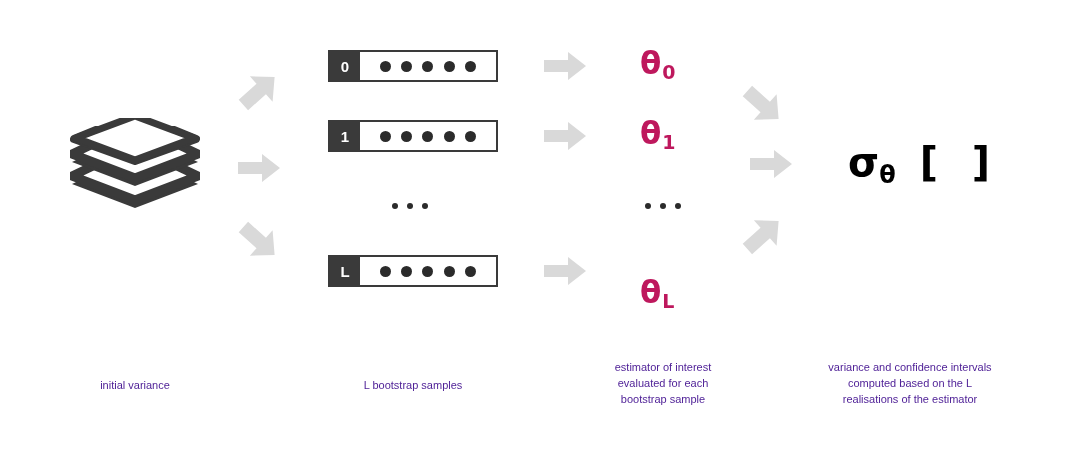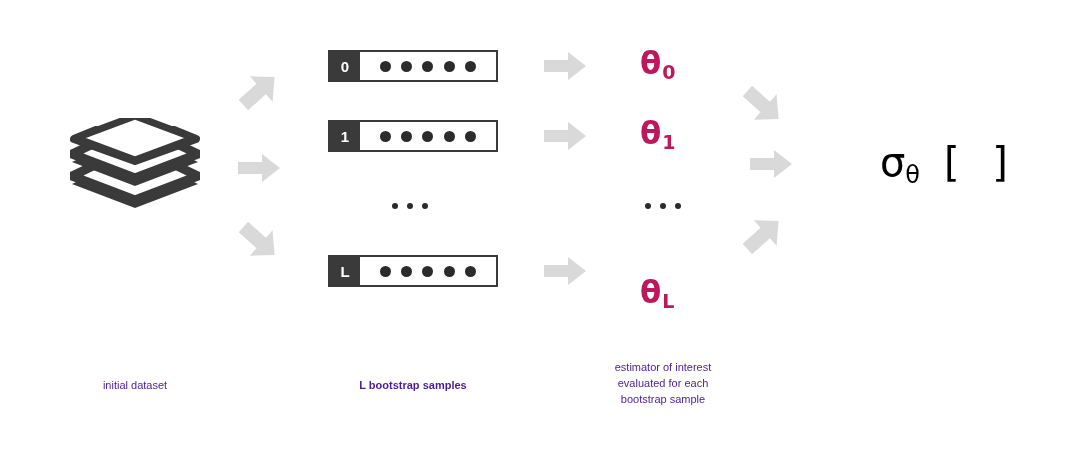--- a/index.html
+++ b/index.html
@@ -101,27 +101,26 @@
     vertical-align: -0.28em;
     margin-left: 1px;
   }
 
   
   .sigma-result {
     position: absolute;
     left: 848px;
     top: 142px;
     font-family: "DejaVu Sans", sans-serif;
-    font-weight: normal;
+    font-weight: bold;
     color: #000000;
     line-height: 1;
     white-space: nowrap;
     display: flex;
     align-items: flex-start;
-    margin-left: 32px;
   }
   .sigma-result .sig {
     font-size: 40px;
   }
   .sigma-result .sig .sub {
     font-size: 24px;
     vertical-align: -0.30em;
   }
   .sigma-result .brackets {
     font-size: 40px;
@@ -274,22 +273,25 @@
         <path d="M2 16 L26 16 L26 6 L44 23 L26 40 L26 30 L2 30 Z" fill="#d9d9d9"></path>
       </g>
     </svg>
   </div>
 
   <div class="sigma-result">
     <span class="sig"><span>σ</span><span class="sub">θ</span></span>
     <span class="brackets">[ ]</span>
   </div>
 
-  <div class="caption" style="left:45px; top:378px; width:180px;">initial dataset</div>
-
-  <div class="caption" style="left:323px; top:378px; width:180px;font-weight:bold;">L bootstrap samples</div>
+  <div class="caption" style="left:45px; top:378px; width:180px;">initial variance</div>
+
+  <div class="caption" style="left:323px; top:378px; width:180px;">L bootstrap samples</div>
 
   <div class="caption" style="left:573px; top:360px; width:180px; white-space:pre-line;">estimator of interest
 evaluated for each
 bootstrap sample</div>
 
+  <div class="caption" style="left:790px; top:360px; width:240px; white-space:pre-line;">variance and confidence intervals
+computed based on the L
+realisations of the estimator</div>
 
 </div>
 
 </body></html>

